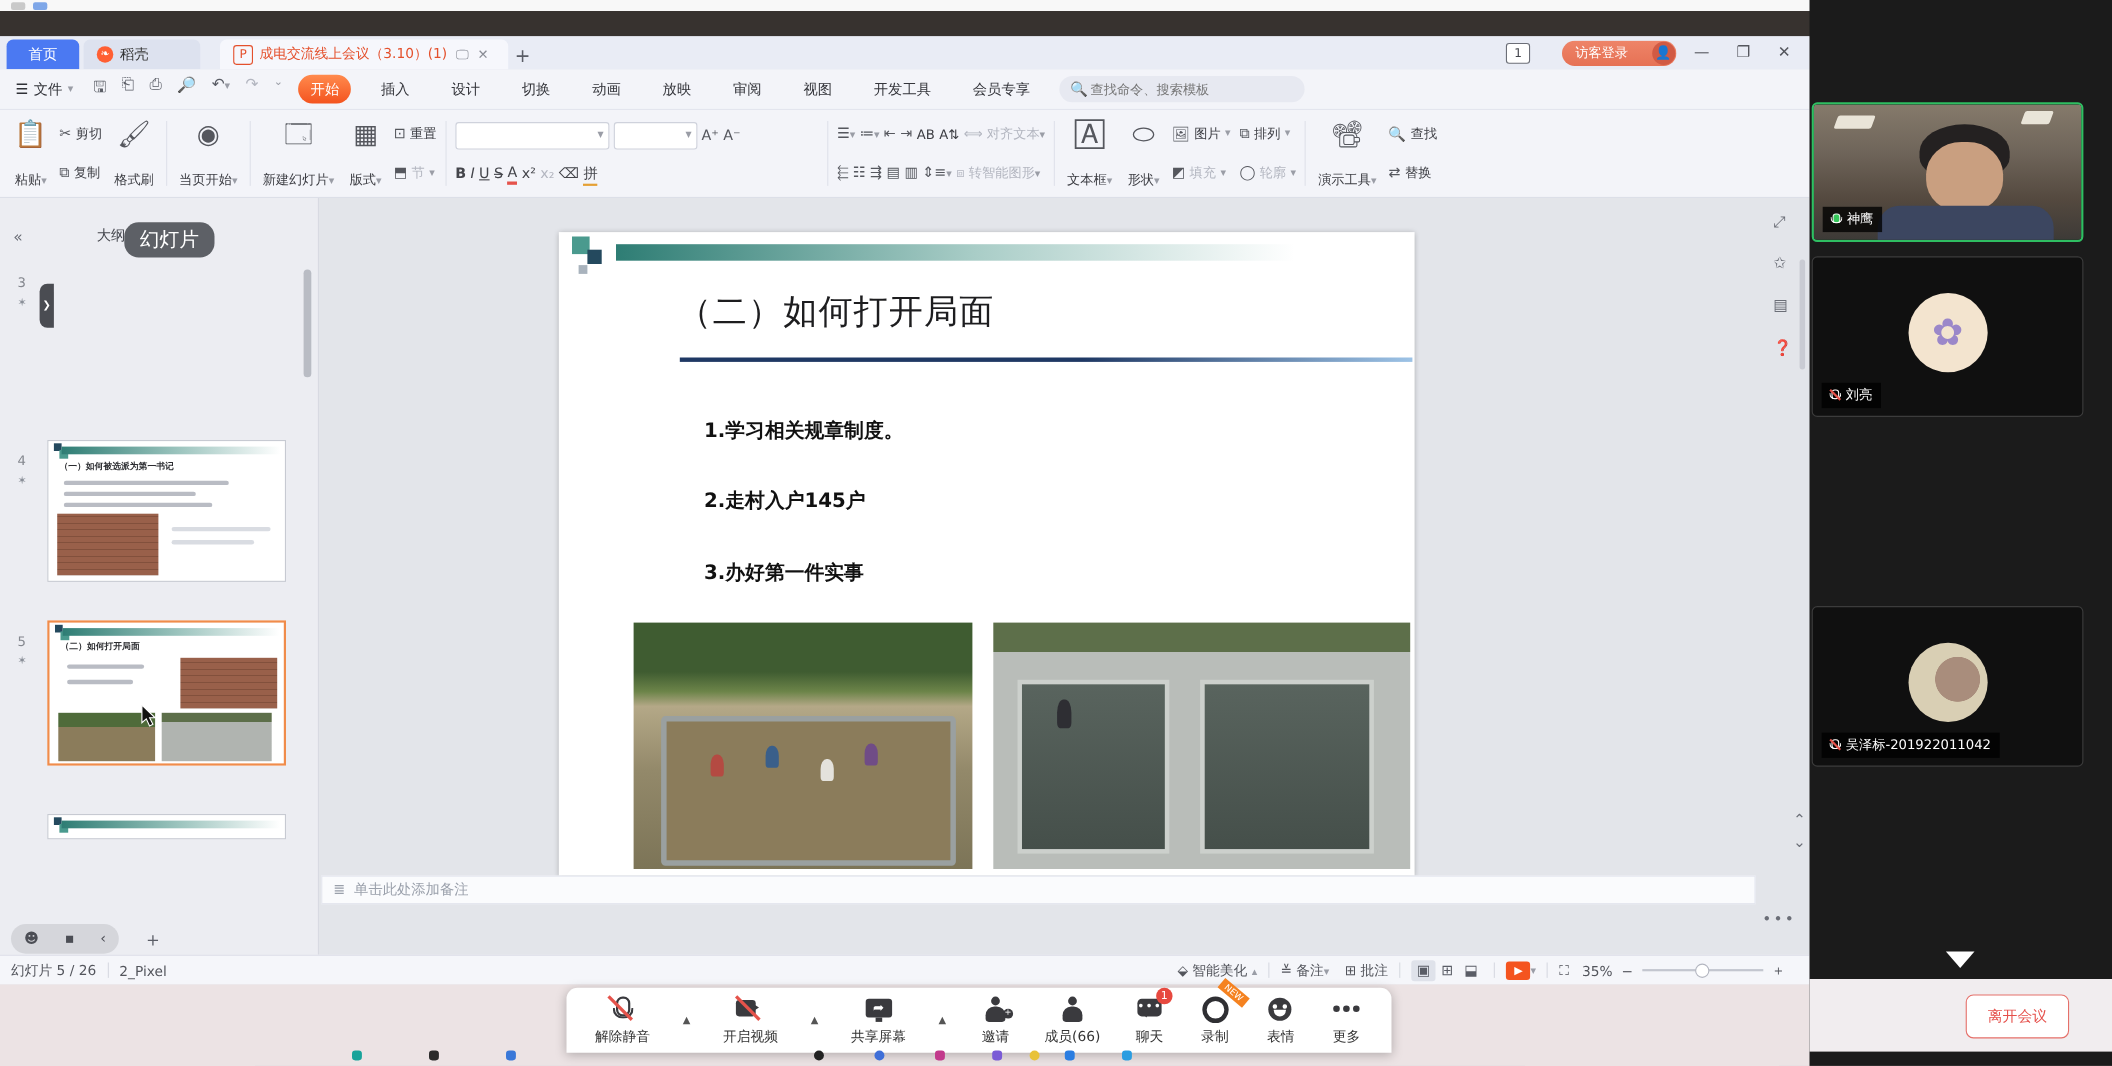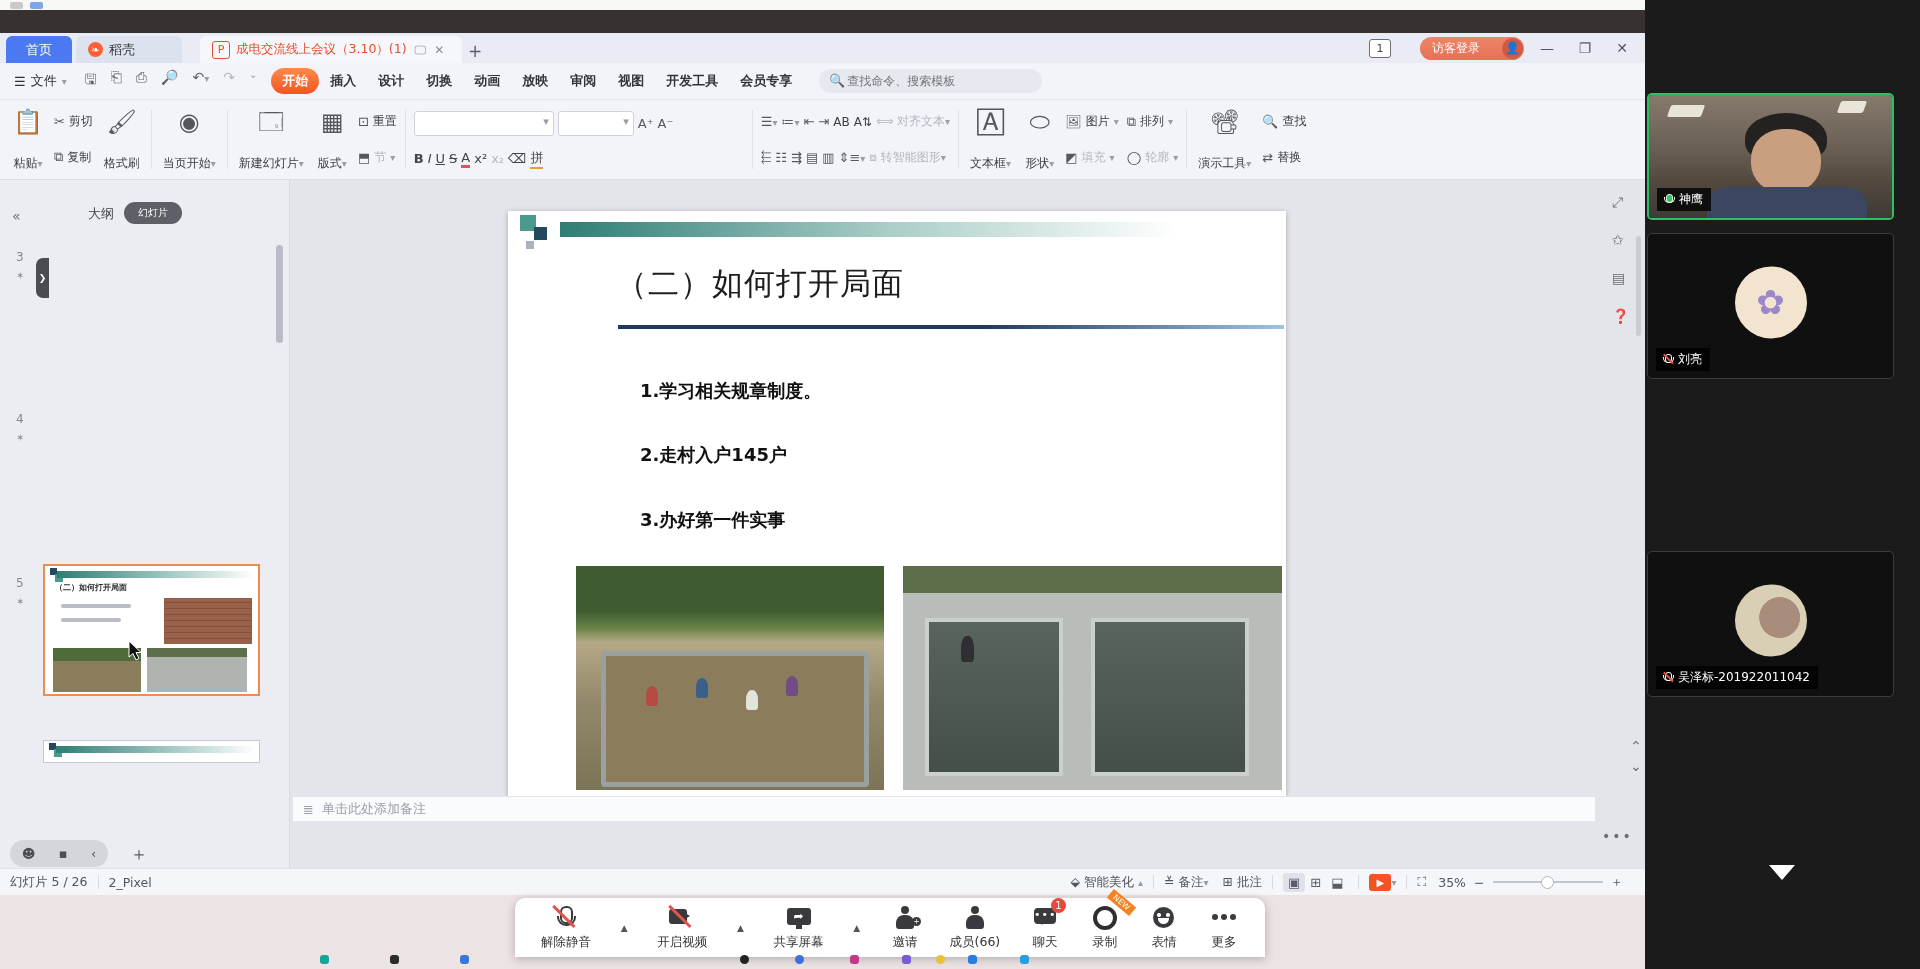--- a/index.html
+++ b/index.html
@@ -23,21 +23,21 @@
   .page-ind{position:absolute;left:1369px;top:39px;width:20px;height:17px;border:1.5px solid #6b6e77;border-radius:3px;font-size:11px;text-align:center;line-height:17px;color:#44464d;background:#fff;}
   .guest{position:absolute;left:1420px;top:37px;width:104px;height:23px;border-radius:12px;background:linear-gradient(180deg,#ee8468,#e2604454);background-color:#e87a5d;color:#fff;font-size:12px;display:flex;align-items:center;padding-left:12px;box-sizing:border-box;}
   .guest .av{position:absolute;right:1px;top:1px;width:21px;height:21px;border-radius:50%;background:#d15a44;color:#fff;font-size:12px;text-align:center;line-height:21px;}
   .winbtn{position:absolute;top:38px;width:20px;height:20px;color:#55575e;font-size:14px;text-align:center;line-height:20px;}
   
   .menubar{position:absolute;left:0;top:63px;width:1645px;height:37px;background:#f3f4f9;display:flex;align-items:center;border-bottom:1px solid #e3e5ee;box-sizing:border-box;}
   .menubar .file{display:flex;align-items:center;gap:5px;margin-left:14px;color:#2f3036;}
   .qicons{display:flex;gap:14px;margin-left:18px;color:#5a5d66;font-size:14px;}
   .mtab{padding:4px 11px;border-radius:13px;color:#34353b;white-space:nowrap;}
   .mtab.active{background:linear-gradient(180deg,#ff8a4d,#f4541f);color:#fff;}
-  .mtabs{display:flex;gap:0;margin-left:14px;align-items:center;font-weight:bold;}
+  .mtabs{display:flex;gap:16px;margin-left:14px;align-items:center;}
   .msearch{margin-left:16px;width:185px;height:24px;border:none;border-radius:12px;background:#e7e9f1;color:#8b8e99;font-size:12px;padding:0 10px 0 28px;}
   .msearch-wrap{position:relative;}
   .msearch-wrap .mg{position:absolute;left:26px;top:4px;color:#8b8e99;font-size:13px;}
   .mright{position:absolute;right:8px;top:70px;display:flex;gap:16px;align-items:center;color:#55575e;font-size:12.5px;}
   .mright .it{display:flex;gap:4px;align-items:center;}
   
   .ribbon{position:absolute;left:0;top:100px;width:1645px;height:80px;background:#f3f4f9;border-bottom:1px solid #dcdfe8;box-sizing:border-box;display:flex;align-items:stretch;padding:4px 6px;}
   .rsep{width:1px;background:#dfe2ea;margin:6px 4px;}
   .rbig{display:flex;flex-direction:column;align-items:center;justify-content:space-between;padding:3px 7px;color:#3c3d43;font-size:12px;white-space:nowrap;}
   .rbig .ic{font-size:24px;line-height:30px;color:#55575e;}
@@ -48,21 +48,21 @@
   .combo{width:138px;height:23px;border:1px solid #cfd2dc;background:#fff;border-radius:3px;position:relative;}
   .combo.small{width:74px;}
   .combo::after{content:"▾";position:absolute;right:4px;top:3px;color:#9a9da6;font-size:11px;}
   .fmtrow{display:flex;gap:10px;align-items:center;color:#44454b;font-size:13px;}
   .carv{font-size:10px;color:#9a9da6;}
   
   .lpanel{position:absolute;left:0;top:180px;width:290px;height:688px;background:#ecedf2;border-right:1px solid #d8dae2;box-sizing:border-box;}
   .lhead{position:absolute;left:0;top:22px;width:290px;height:32px;}
   .chev{position:absolute;left:12px;top:6px;color:#6b6e77;font-size:14px;}
   .ltab1{position:absolute;left:88px;top:3px;color:#44464d;}
-  .ltab2{position:absolute;left:124px;top:0px;background:#5d6066;color:#fff;border-radius:13px;padding:4px 14px;font-size:10px;}
+  .ltab2{position:absolute;left:113px;top:0px;background:#5d6066;color:#fff;border-radius:13px;padding:4px 14px;font-size:18px;}
   .tnum{position:absolute;left:16px;color:#85888f;font-size:12px;}
   .tstar{position:absolute;left:16px;color:#8a8f98;font-size:10px;}
   .thumb{position:absolute;left:43px;width:217px;background:#fff;border:1px solid #c7cad2;box-sizing:border-box;overflow:hidden;}
   .thumb.sel{border:2px solid #f08c4b;}
   .tband{position:absolute;left:12px;top:5px;right:4px;height:7px;background:linear-gradient(90deg,#2e7d74,#9fc6c0 55%,rgba(255,255,255,0));}
   .tsq1{position:absolute;left:5px;top:2px;width:7px;height:7px;background:#24495e;}
   .tsq2{position:absolute;left:10px;top:8px;width:8px;height:8px;background:#4a9a8e;}
   .tline{color:#2b2c30;font-size:8px;white-space:nowrap;}
   .tbar{height:4px;background:#b9bcc4;border-radius:2px;}
   .scroll1{position:absolute;left:276px;top:65px;width:7px;height:98px;background:#b9bcc4;border-radius:4px;}
@@ -386,20 +386,32 @@
       <span class="ltab1">大纲</span>
       <span class="ltab2">幻灯片</span>
     </div>
     <div class="scroll1"></div>
 
     <span class="tnum" style="top:70px">3</span>
     <span class="tstar" style="top:90px">✶</span>
 
     <span class="tnum" style="top:232px">4</span>
     <span class="tstar" style="top:252px">✶</span>
+    <div class="thumb" style="top:220px;height:129px">
+      <span class="tsq1"></span>
+        <span class="tsq2"></span>
+        <div class="tband"></div>
+      <div style="position:absolute;left:10px;top:17px;font-weight:bold" class="tline">（一）如何被选派为第一书记</div>
+      <div class="tbar" style="position:absolute;left:14px;top:36px;width:150px"></div>
+      <div class="tbar" style="position:absolute;left:14px;top:46px;width:120px"></div>
+      <div class="tbar" style="position:absolute;left:14px;top:56px;width:135px"></div>
+      <div style="position:absolute;left:8px;top:66px;width:92px;height:56px;background:repeating-linear-gradient(0deg,#99604a 0 5px,#82503c 5px 6px)"></div>
+      <div class="tbar" style="position:absolute;left:112px;top:78px;width:90px;background:#d9dce2"></div>
+      <div class="tbar" style="position:absolute;left:112px;top:90px;width:75px;background:#d9dce2"></div>
+    </div>
 
     <span class="tnum" style="top:396px">5</span>
     <span class="tstar" style="top:416px">✶</span>
     <div class="thumb sel" style="top:384px;height:132px">
       <span class="tsq1"></span>
         <span class="tsq2"></span>
         <div class="tband"></div>
       <div style="position:absolute;left:10px;top:16px;font-weight:bold" class="tline">（二）如何打开局面</div>
       <div class="tbar" style="position:absolute;left:16px;top:38px;width:70px"></div>
       <div class="tbar" style="position:absolute;left:16px;top:52px;width:60px"></div>
@@ -613,15 +625,18 @@
         <span class="cmic off">
             <span class="sl"></span>
           </span>
         <span>吴泽标-201922011042</span>
       </div>
     </div>
 
 
     <span class="downarrow"></span>
 
+    <div class="mpfoot">
+      <div class="leavebtn">离开会议</div>
+    </div>
   </div>
 
 </div>
 
 </body></html>

